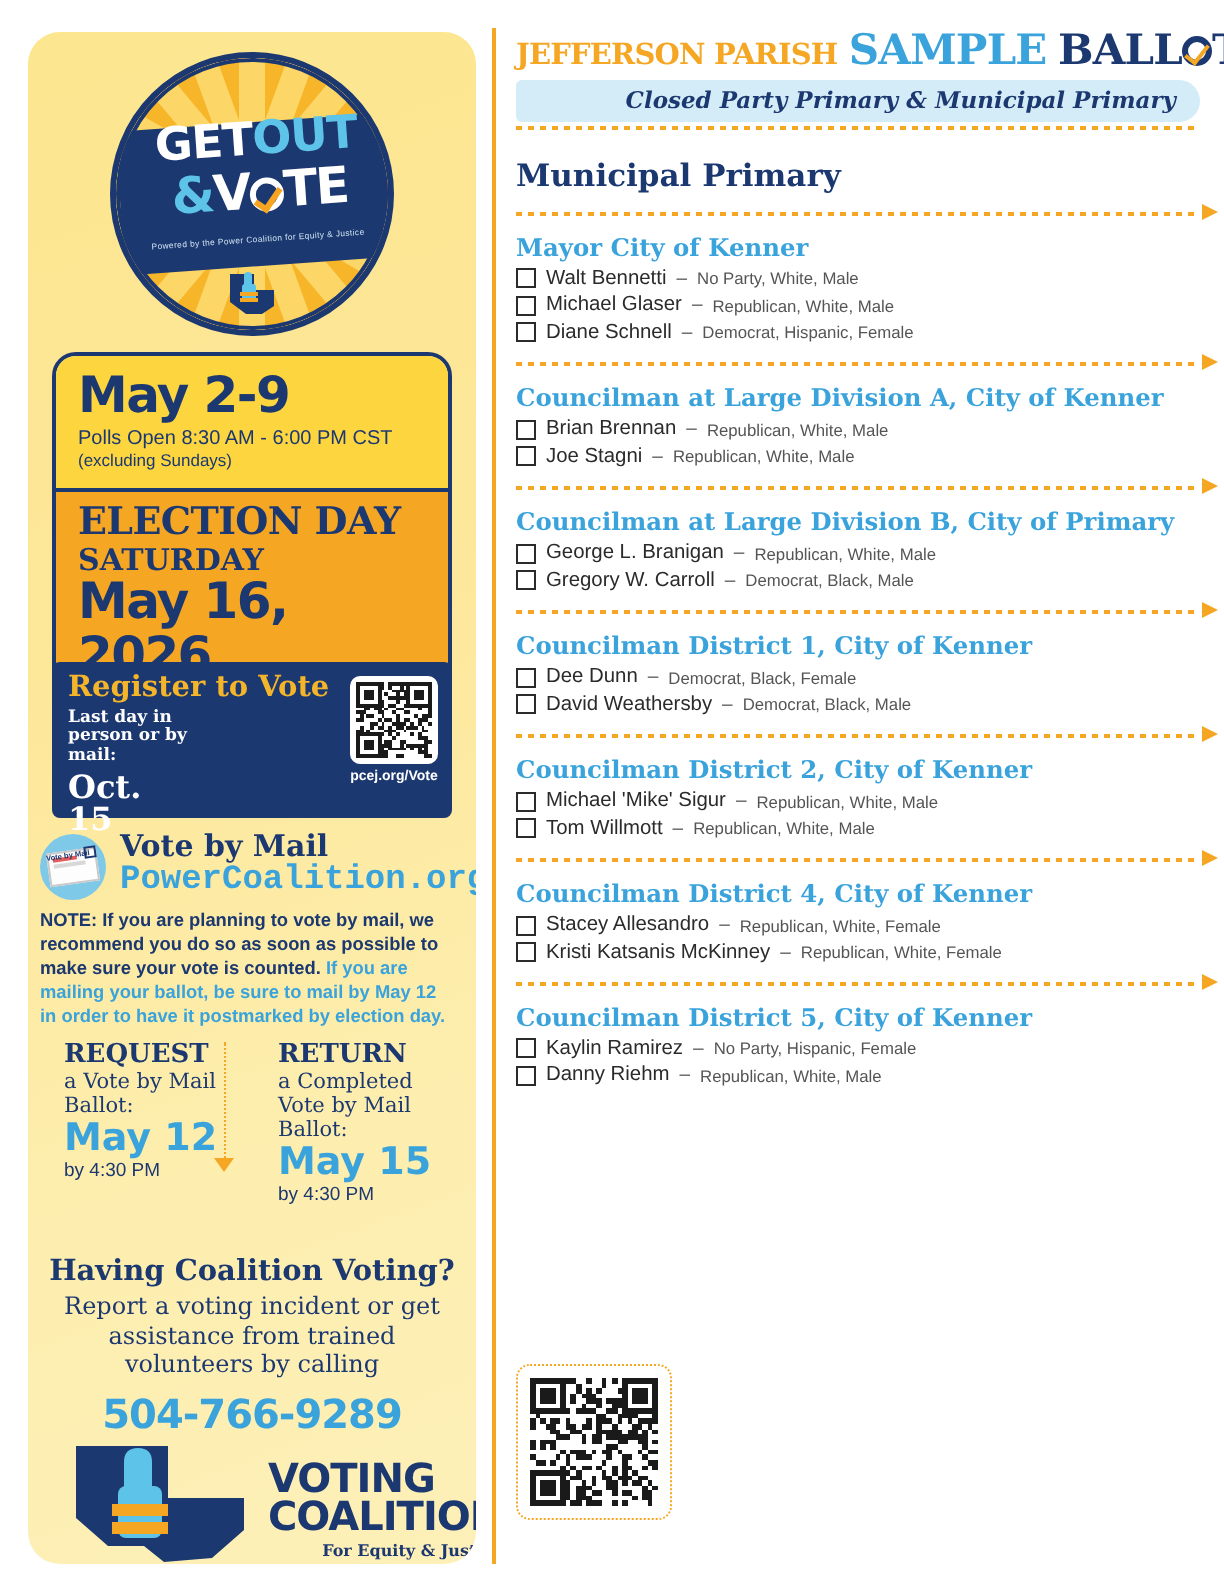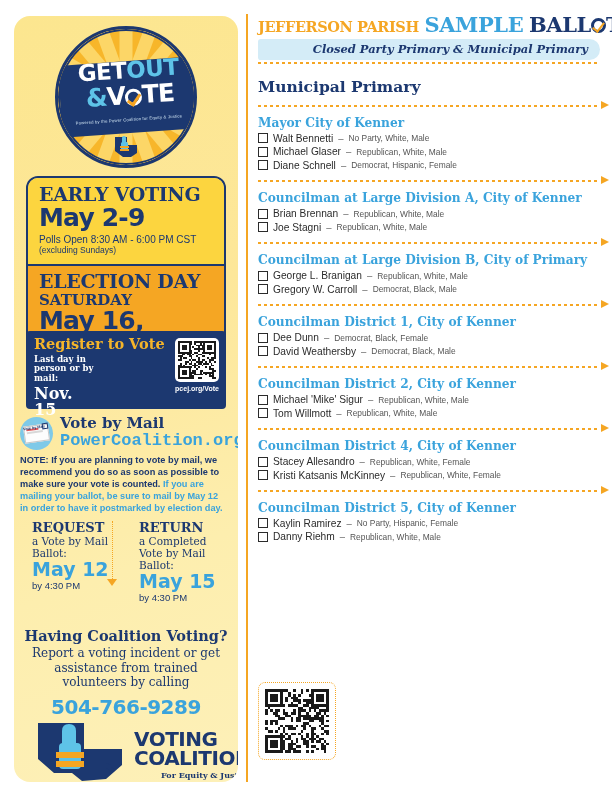--- a/index.html
+++ b/index.html
@@ -414,39 +414,38 @@
           <rect x="8" y="7" width="7" height="9" rx="1.5" fill="#5ec3e8"></rect>
           <rect x="7" y="11" width="9" height="2" fill="#f5a623"></rect>
           <rect x="7" y="14" width="9" height="2" fill="#f5a623"></rect>
         </svg>
       </div>
     </div>
   </div>
 
   <div id="dates-box">
     <div id="ev-box">
-      <div class="d-hd">EARLY VOTING</div>
       <div class="d-big">May 2-9</div>
       <div class="d-note">Polls Open 8:30 AM - 6:00 PM CST</div>
       <div class="d-note2">(excluding Sundays)</div>
     </div>
     <div id="ed-box">
       <div class="d-hd">ELECTION DAY</div>
       <div class="d-sub">SATURDAY</div>
       <div class="d-big">May 16, 2026</div>
       <div class="d-note">Polls are open 7:00 AM - 8:00 PM CST</div>
     </div>
   </div>
 
   <div id="register-box">
     <div id="reg-title">Register to Vote</div>
     <div style="margin-top:3px;">
       <div class="reg-col" style="width:62px;">
         <div class="reg-lbl-w">Last day in person or by mail:</div>
-        <div class="reg-date-w">Nov. 15</div>
+        <div class="reg-date-w">Oct. 15</div>
       </div>
     </div>
     <div id="reg-qr-wrap">
       <div class="qr-box">
         <div class="qr-grid" id="qr-reg" style="width: 38px; height: 38px; grid-template-columns: repeat(21, 1fr); grid-template-rows: repeat(21, 1fr);">
             <div class="qr-cell-on"></div>
             <div class="qr-cell-on"></div>
             <div class="qr-cell-on"></div>
             <div class="qr-cell-on"></div>
             <div class="qr-cell-on"></div>

